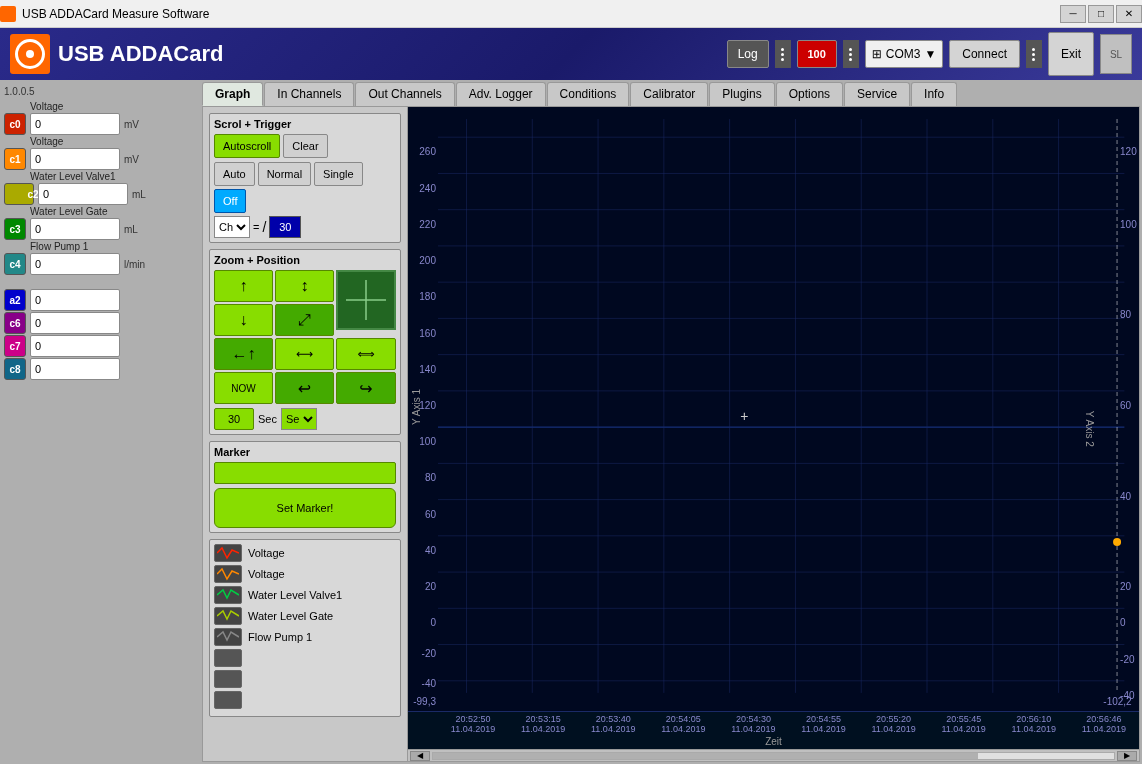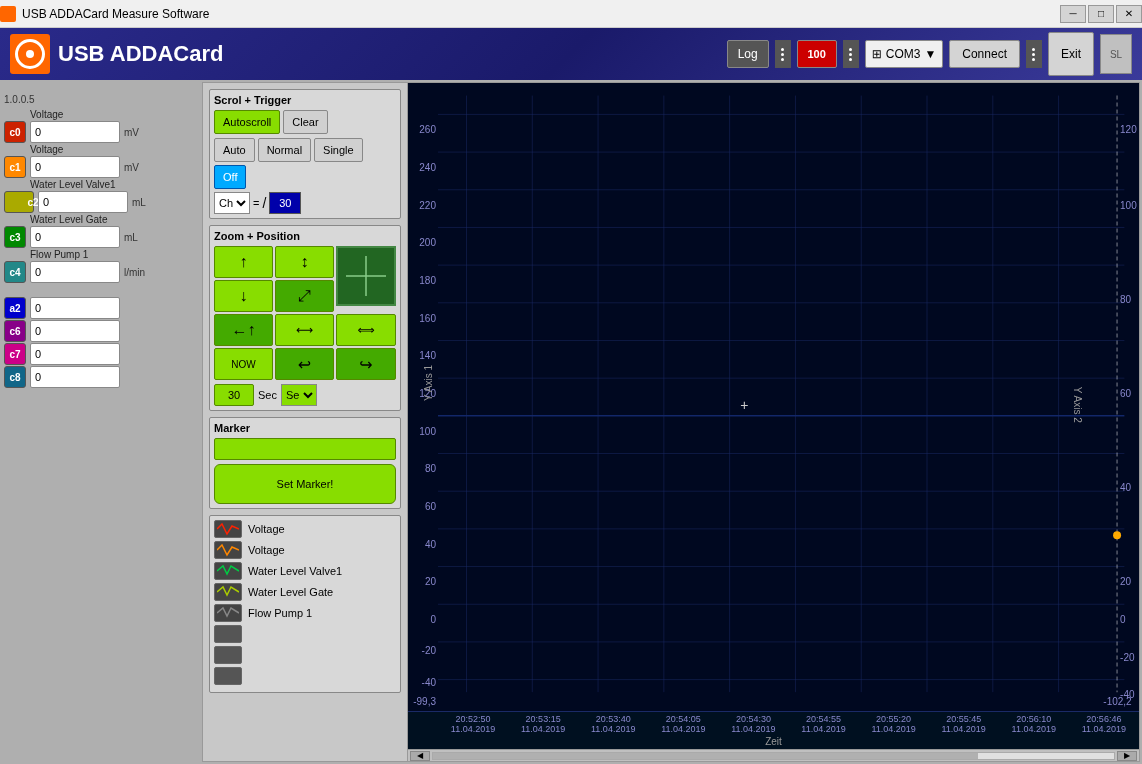--- a/index.html
+++ b/index.html
@@ -96,21 +96,20 @@
     }
 
     
     .left-panel {
       width: 200px;
       background: #afafaf;
       padding: 4px;
       display: flex;
       flex-direction: column;
       gap: 2px;
-      margin-top: 8px;
     }
     .version-label { font-size: 10px; color: #333; padding: 2px 0; }
     .channel-row {
       display: flex; align-items: center; gap: 4px;
     }
     .channel-btn {
       width: 22px; height: 22px; border-radius: 3px;
       border: 1px solid #555; font-size: 10px; font-weight: bold;
       display: flex; align-items: center; justify-content: center;
       cursor: pointer; color: #fff;
@@ -398,20 +397,32 @@
       <div class="channel-row">
         <div class="channel-btn" style="background:#116688;">c8</div>
         <input class="channel-input" value="0" readonly="" style="">
         <span class="channel-unit"></span>
       </div>
     </div>
   </div>
 
   <div class="right-panel">
 
+    <div class="tabs-bar">
+      <div class="tab active">Graph</div>
+      <div class="tab">In Channels</div>
+      <div class="tab">Out Channels</div>
+      <div class="tab">Adv. Logger</div>
+      <div class="tab">Conditions</div>
+      <div class="tab">Calibrator</div>
+      <div class="tab">Plugins</div>
+      <div class="tab">Options</div>
+      <div class="tab">Service</div>
+      <div class="tab">Info</div>
+    </div>
 
     <div class="tab-content">
 
       <div class="control-panel">
 
         <div class="section-box">
           <div class="section-title">Scrol + Trigger</div>
           <div class="ctrl-row">
             <button class="ctrl-btn green-btn">Autoscroll</button>
             <button class="ctrl-btn">Clear</button>

